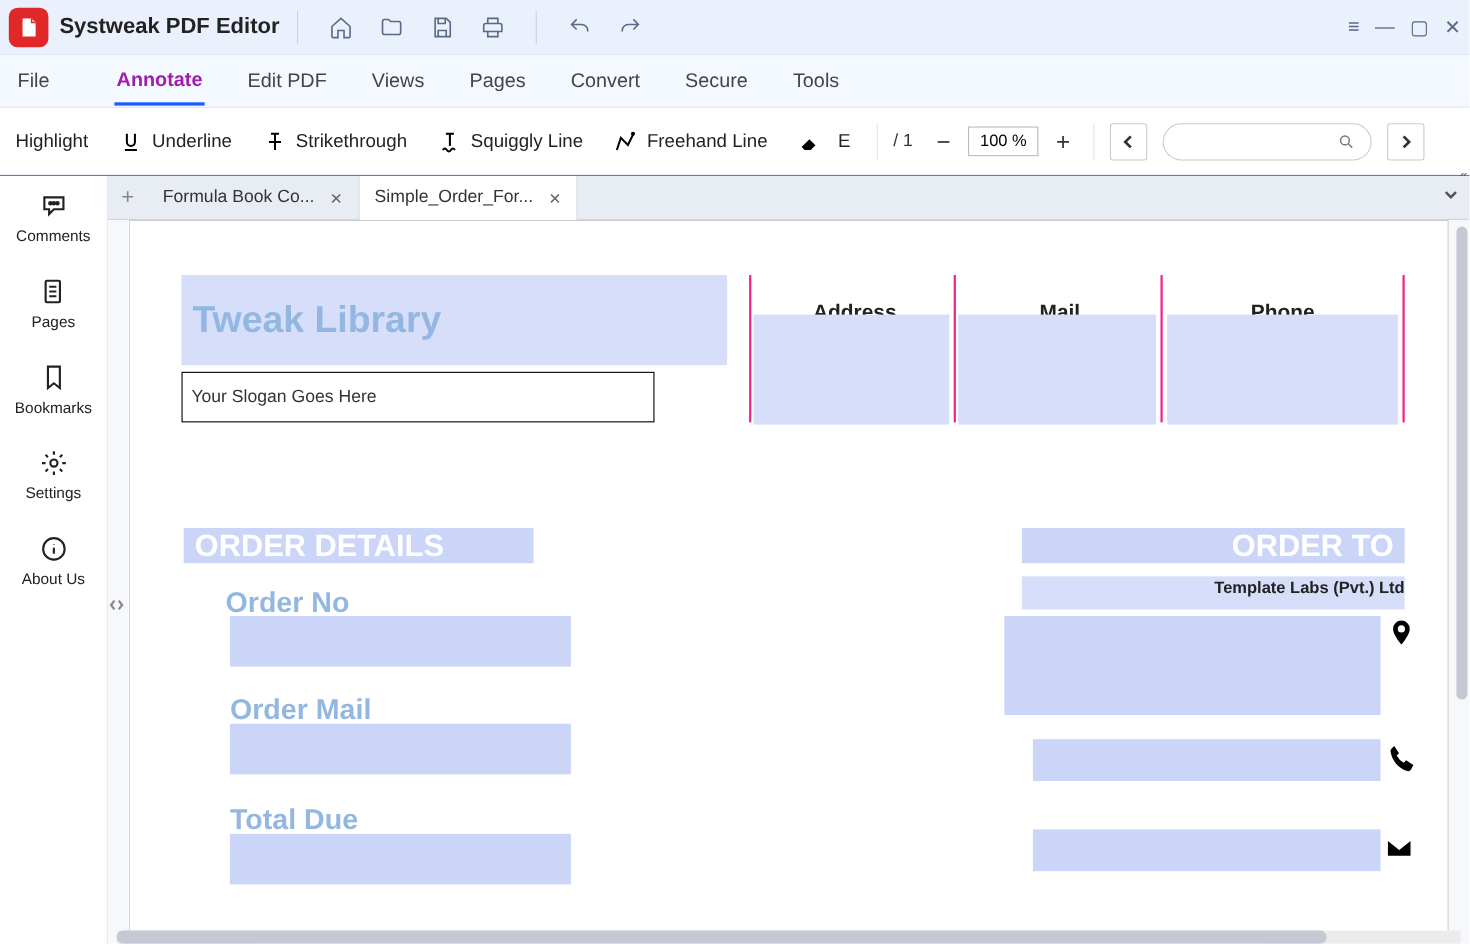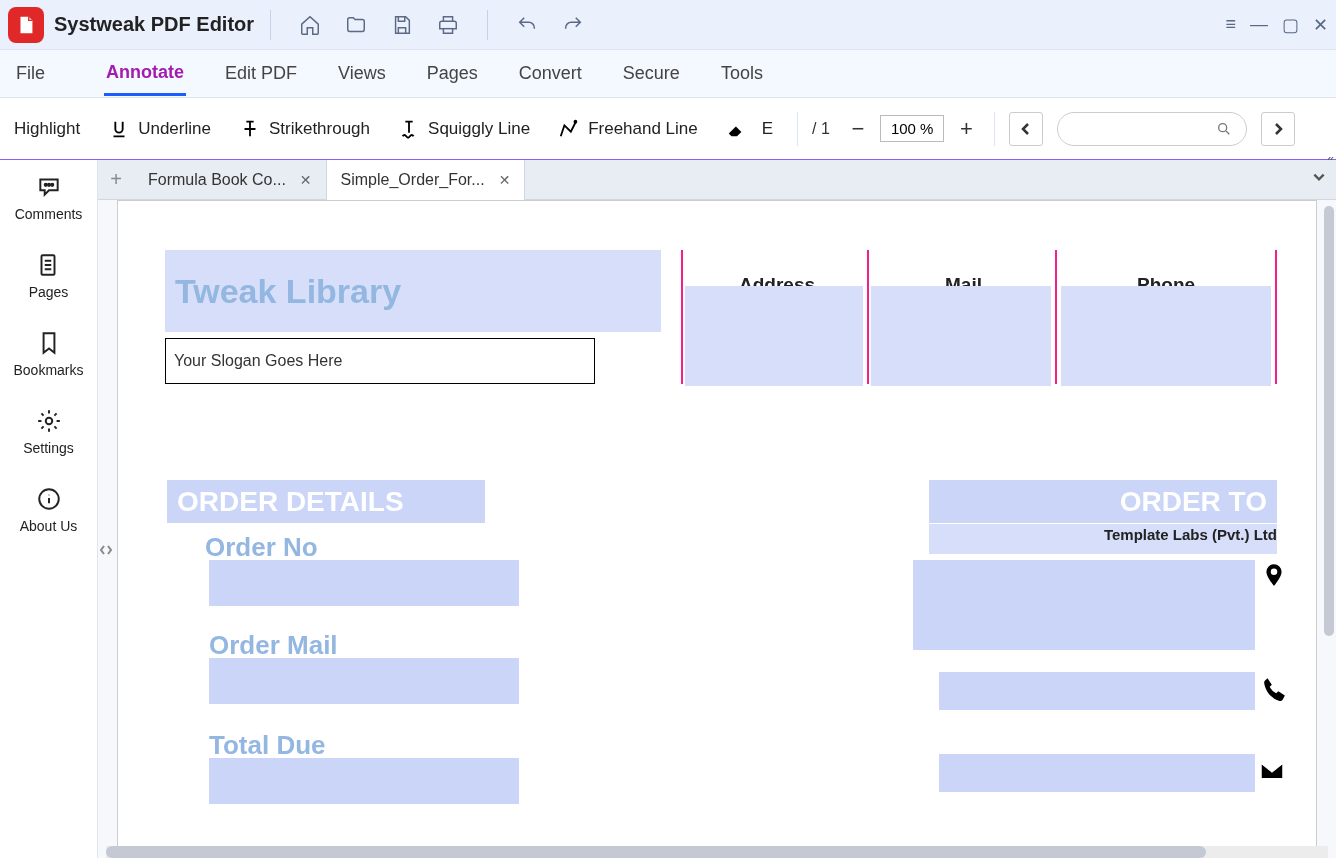--- a/index.html
+++ b/index.html
@@ -62,21 +62,21 @@
 
 
 .hl { background: #d6defa; }
 .doc-title { position: absolute; left: 48px; top: 50px; width: 496px; height: 82px; display: flex; align-items: center; padding-left: 10px; }
 .doc-title-text { font-size: 34px; font-weight: 700; color: #93b7e1; }
 .slogan-box { position: absolute; left: 48px; top: 138px; width: 430px; height: 46px; border: 1px solid #000; display: flex; align-items: center; padding-left: 8px; font-size: 16px; color: #333; }
 .vline { position: absolute; width: 2px; background: #f31f8b; }
 .hdr-label { position: absolute; font-size: 19px; font-weight: 600; color: #222; }
 .hdr-box { position: absolute; height: 100px; background: #d6defa; }
 
-.section-title { position: absolute; height: 43px; display: flex; align-items: center; padding: 0 10px; font-size: 28px; font-weight: 700; color: #fff; background: #cad5f7; }
+.section-title { position: absolute; height: 32px; display: flex; align-items: center; padding: 0 10px; font-size: 28px; font-weight: 700; color: #fff; background: #cad5f7; }
 .field-label { position: absolute; font-size: 26px; font-weight: 600; color: #93b7e1; }
 .field-box { position: absolute; height: 46px; background: #cad5f7; }
 .order-to-company { position: absolute; font-size: 15px; font-weight: 600; color: #222; text-align: right; }
 .contact-icon { position: absolute; }
 .contact-icon svg { width: 26px; height: 26px; fill: #000; }
 
 .hscroll { height: 12px; background: #ececec; margin: 0 8px; position: relative; }
 .hscroll-thumb { position: absolute; left: 0; top: 0; height: 12px; width: 1100px; background: #c4c9d4; border-radius: 6px; }
 </style>
 </head>

